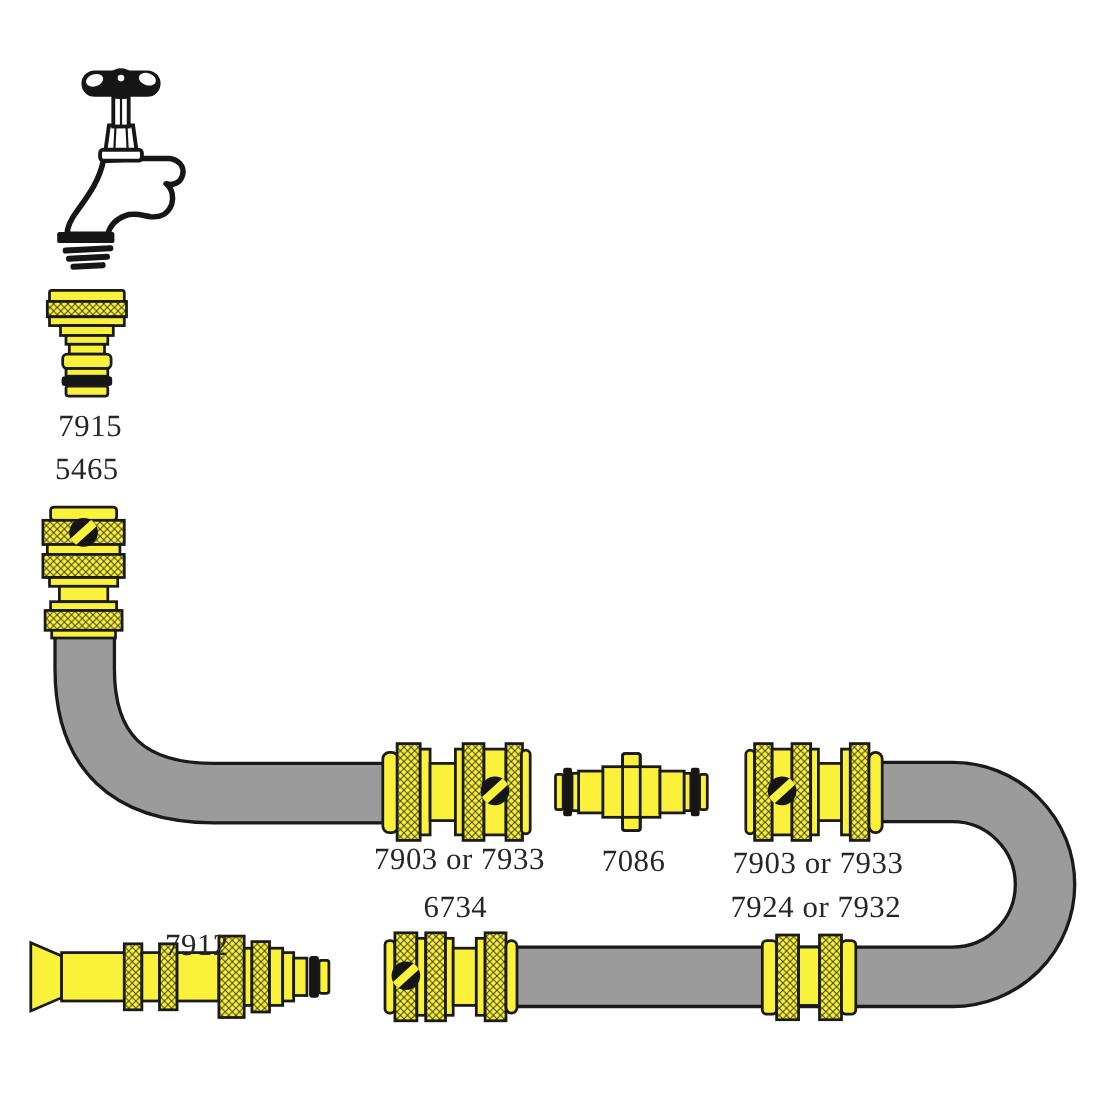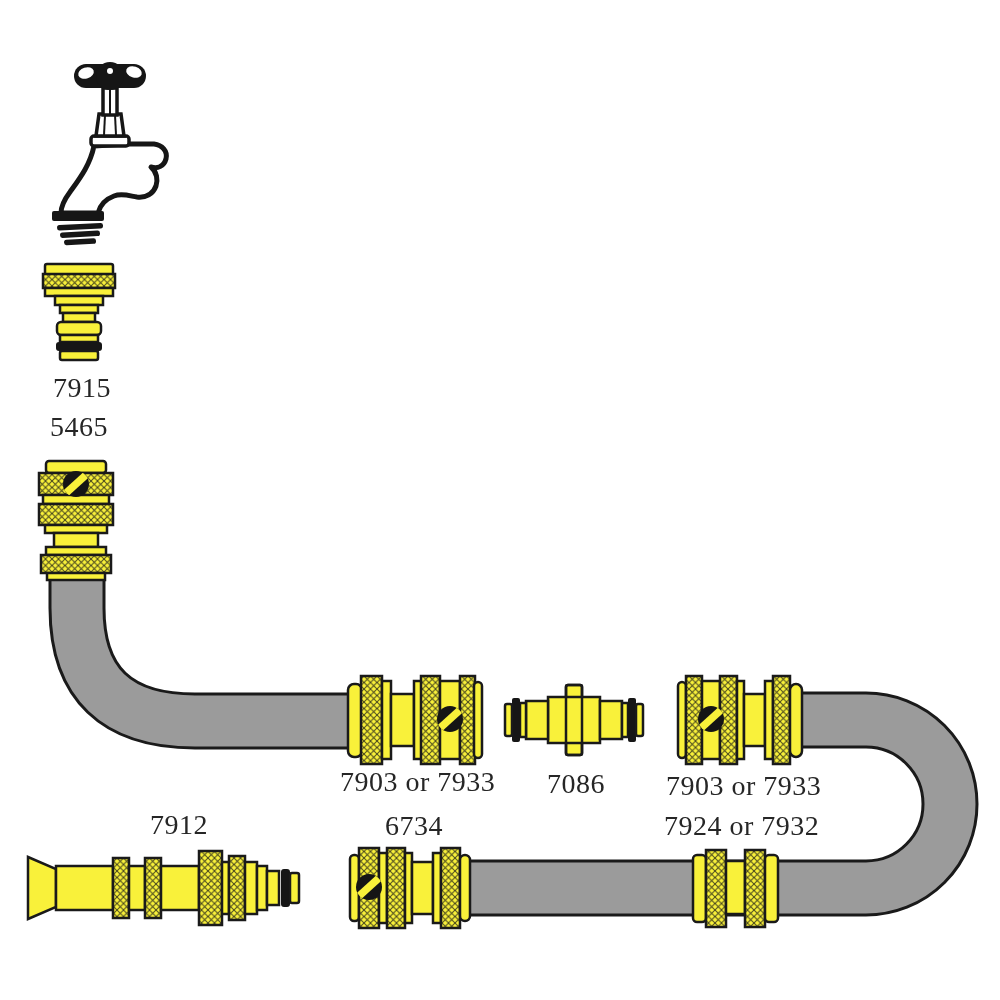--- a/index.html
+++ b/index.html
@@ -198,16 +198,16 @@
     <rect x="765" y="855" width="13" height="67" ry="4" class="yel outline"></rect>
   </g>
 </svg>
 
 <div class="part-label" style="left:53px;top:374px;">7915</div>
 <div class="part-label" style="left:50px;top:413px;">5465</div>
 <div class="part-label" style="left:340px;top:768px;">7903 or 7933</div>
 <div class="part-label" style="left:547px;top:770px;">7086</div>
 <div class="part-label" style="left:666px;top:772px;">7903 or 7933</div>
 <div class="part-label" style="left:664px;top:812px;">7924 or 7932</div>
-<div class="part-label" style="left:150px;top:811px;">7912</div>
+<div class="part-label" style="left:150px;top:846px;">7912</div>
 <div class="part-label" style="left:385px;top:812px;">6734</div>
 
 </div>
 
 </body></html>

